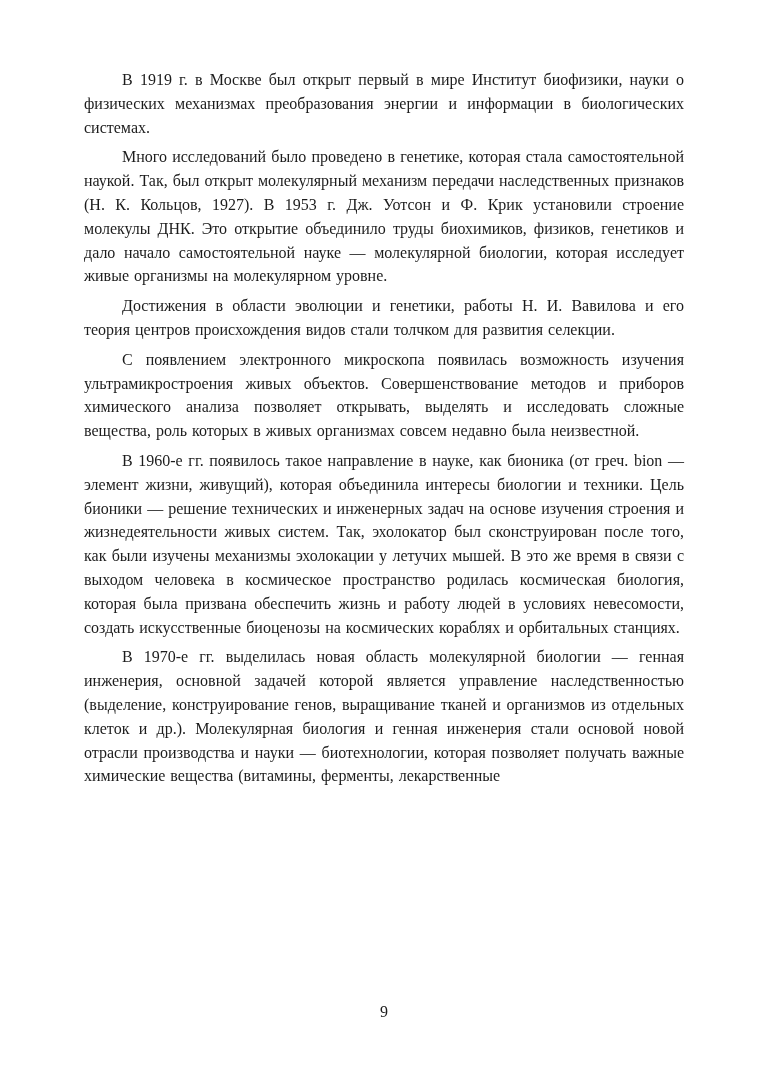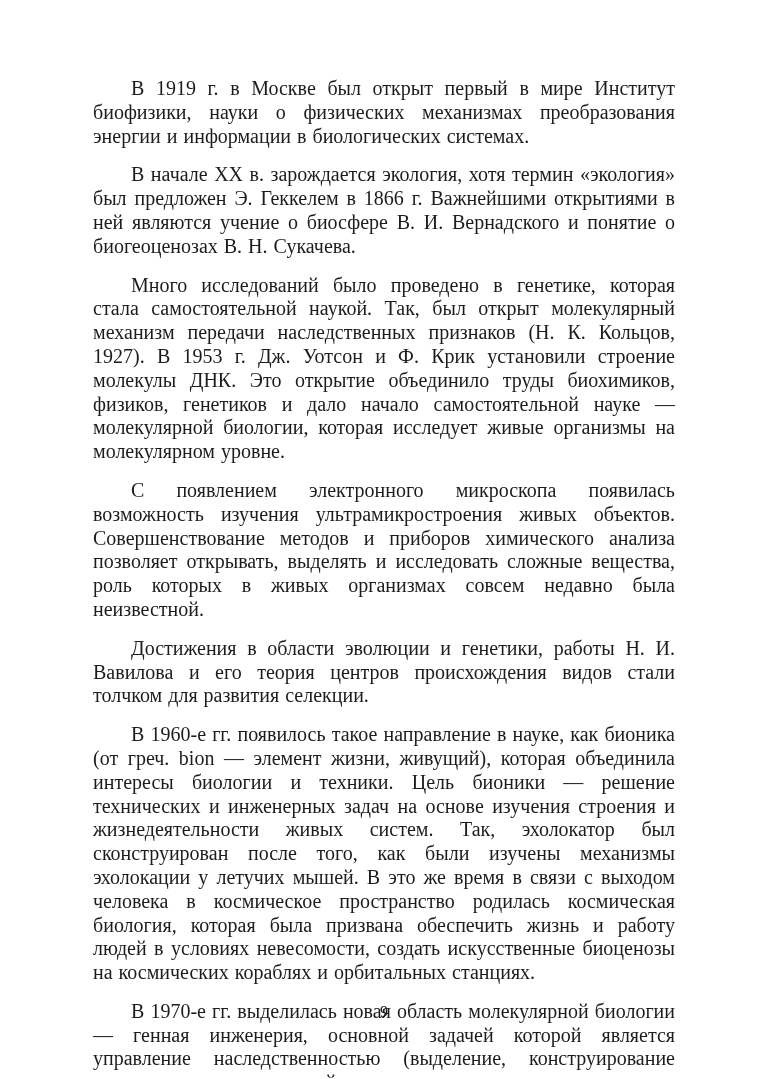--- a/index.html
+++ b/index.html
@@ -17,25 +17,25 @@
     overflow: hidden;
     box-sizing: border-box;
   }
   .text-block {
     position: absolute;
     top: 62px;
     left: 78px;
     width: 612px;
   }
   p.para {
-    margin: 15px;
+    margin: 6px;
     padding: 0;
     text-align: justify;
     text-indent: 38px;
-    font-size: 20px;
+    font-size: 16px;
     line-height: 23.8px;
     word-spacing: 1px;
     hyphens: auto;
     -webkit-hyphens: auto;
   }
   p.para .seg-italic {
   }
   .page-number {
     position: absolute;
     top: 1002px;
@@ -46,21 +46,20 @@
     line-height: 20px;
     color: #1c1c1c;
   }
 </style>
 </head>
 <body>
 
 <div class="page">
   <div class="text-block">
       <p class="para"><span>В 1919 г. в Москве был открыт первый в мире Институт биофизики, науки о физических механизмах преобразования энергии и информации в биологических системах.</span></p>
-      <p class="para"><span>В начале XX в. зарождается экология, хотя термин «экология» был предложен Э. Геккелем в 1866 г. Важнейшими открытиями в ней являются учение о биосфере В. И. Вернадского и понятие о биогеоценозах В. Н. Сукачева.</span></p>
       <p class="para"><span>Много исследований было проведено в генетике, которая стала самостоятельной наукой. Так, был открыт молекулярный механизм передачи наследственных признаков (Н. К. Кольцов, 1927). В 1953 г. Дж. Уотсон и Ф. Крик установили строение молекулы ДНК. Это открытие объединило труды биохимиков, физиков, генетиков и дало начало самостоятельной науке — молекулярной биологии, которая исследует живые организмы на молекулярном уровне.</span></p>
+      <p class="para"><span>Достижения в области эволюции и генетики, работы Н. И. Вавилова и его теория центров происхождения видов стали толчком для развития селекции.</span></p>
       <p class="para"><span>С появлением электронного микроскопа появилась возможность изучения ультрамикростроения живых объектов. Совершенствование методов и приборов химического анализа позволяет открывать, выделять и исследовать сложные вещества, роль которых в живых организмах совсем недавно была неизвестной.</span></p>
-      <p class="para"><span>Достижения в области эволюции и генетики, работы Н. И. Вавилова и его теория центров происхождения видов стали толчком для развития селекции.</span></p>
       <p class="para"><span>В 1960-е гг. появилось такое направление в науке, как бионика (от </span><span class="seg-italic">греч.</span><span> bion — элемент жизни, живущий), которая объединила интересы биологии и техники. Цель бионики — решение технических и инженерных задач на основе изучения строения и жизнедеятельности живых систем. Так, эхолокатор был сконструирован после того, как были изучены механизмы эхолокации у летучих мышей. В это же время в связи с выходом человека в космическое пространство родилась космическая биология, которая была призвана обеспечить жизнь и работу людей в условиях невесомости, создать искусственные биоценозы на космических кораблях и орбитальных станциях.</span></p>
       <p class="para"><span>В 1970-е гг. выделилась новая область молекулярной биологии — генная инженерия, основной задачей которой является управление наследственностью (выделение, конструирование генов, выращивание тканей и организмов из отдельных клеток и др.). Молекулярная биология и генная инженерия стали основой новой отрасли производства и науки — биотехнологии, которая позволяет получать важные химические вещества (витамины, ферменты, лекарственные</span></p>
     </div>
   <div class="page-number">9</div>
 </div>
 
 </body></html>

